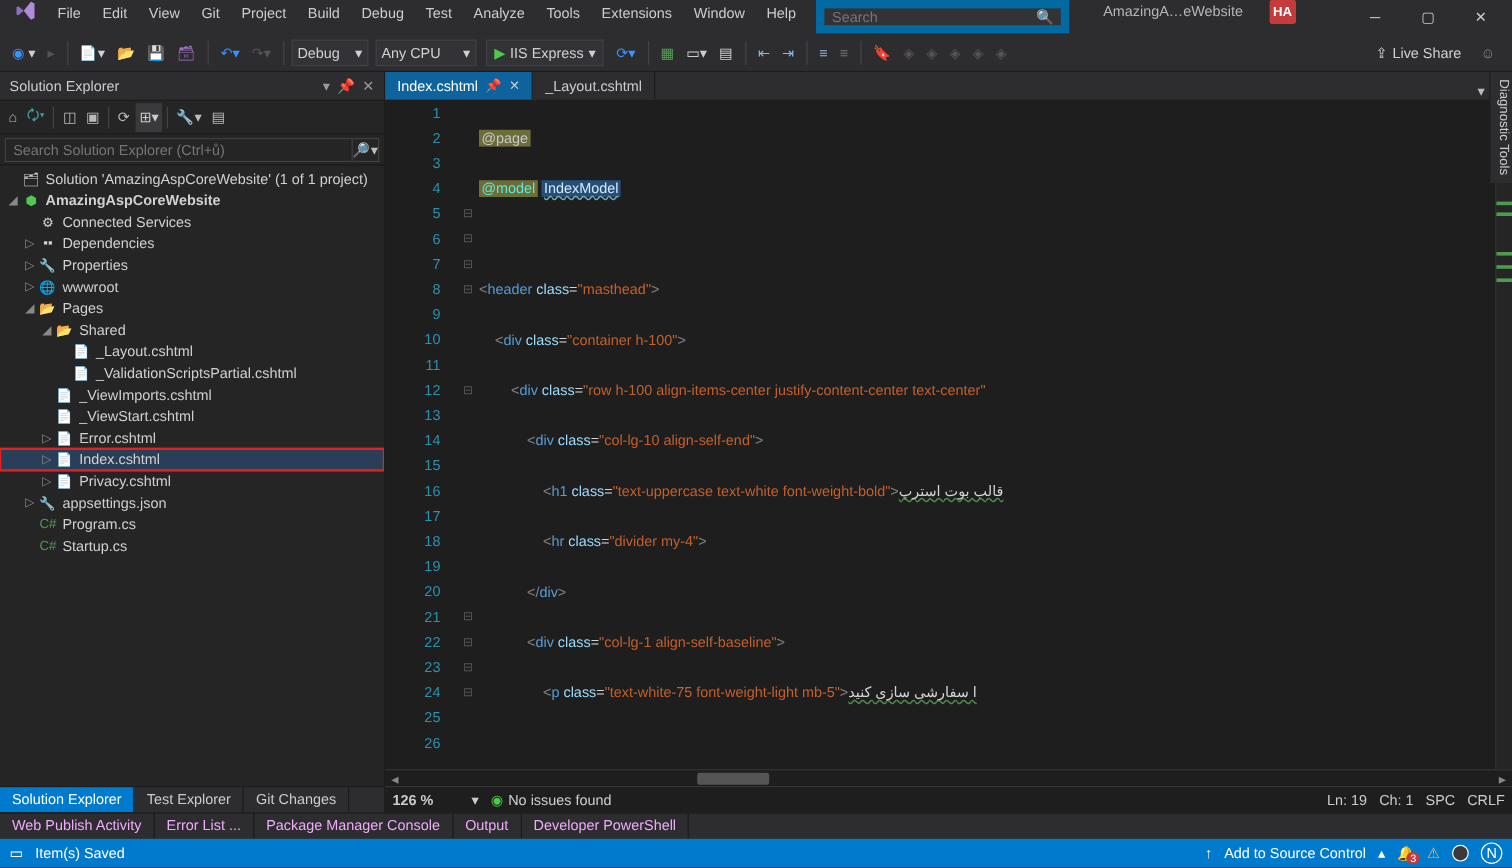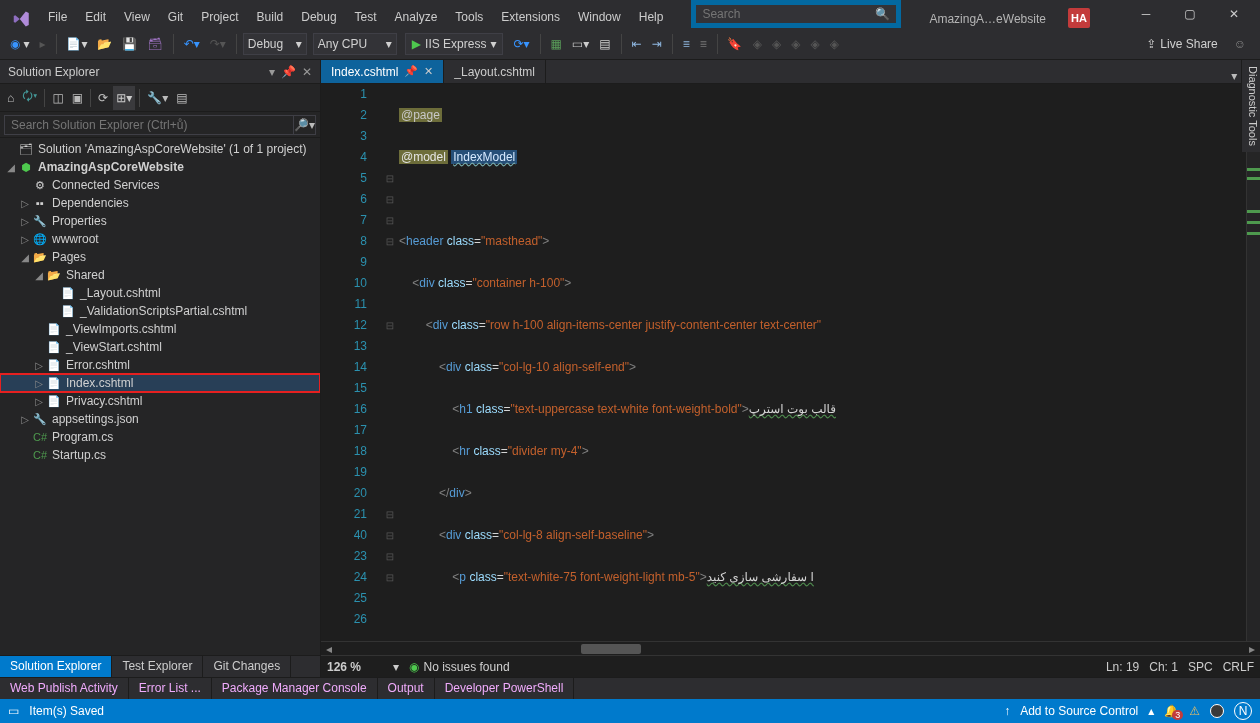--- a/index.html
+++ b/index.html
@@ -1,21 +1,21 @@
 <!DOCTYPE html>
 <html><head>
 <meta charset="utf-8">
 <style>
 * { margin: 0; padding: 0; box-sizing: border-box; font-family: "Segoe UI", Tahoma, sans-serif; font-size: 12px; }
 body { width: 1260px; height: 723px; background: #2d2d30; color: #d0d0d0; overflow: hidden; display: flex; flex-direction: column; }
-.titlebar { height: 28px; background: #2d2d30; display: flex; align-items: flex-end; padding: 0 4px; }
+.titlebar { height: 28px; background: #2d2d30; display: flex; align-items: flex-start; padding: 0 4px; }
 .vs-logo { width: 24px; height: 18px; margin: 0 6px; display: inline-flex; align-items: center; justify-content: center; }
 .menu { display: flex; gap: 2px; }
 .menu-item { padding: 4px 8px; cursor: pointer; color: #cccccc; }
-.title-search { flex: 0 0 210px; margin-left: 20px; background: #333337; border: 5px solid #0369a1; height: 28px; display:flex; align-items:center; padding:0 6px; color:#a0a0a0; }
+.title-search { flex: 0 0 210px; margin-left: 9px; background: #333337; border: 7px solid #0369a1; height: 28px; display:flex; align-items:center; padding:0 6px; color:#a0a0a0; }
 .title-search input { background: transparent; border: none; outline: none; color: #ccc; width: 170px; }
 .title-search .icon { margin-left: auto; }
 .title-solution { margin-left: 20px; padding: 2px 8px; background: #2d2d30; color: #b5b5b5; }
 .user-badge { width: 22px; height: 20px; background: #c33b3b; color: #fff; border-radius: 2px; display: inline-flex; align-items: center; justify-content: center; margin-left: 14px; font-size: 11px; font-weight: 600; }
 .win-controls { margin-left: auto; display: flex; }
 .win-btn { width: 44px; height: 28px; display: flex; align-items: center; justify-content: center; color: #ccc; }
 .toolbar { height: 32px; background: #2d2d30; border-bottom: 1px solid #1c1c1c; display: flex; align-items: center; padding: 0 6px; gap: 2px; }
 .tb-sep { width: 1px; height: 20px; background: #444; margin: 0 4px; }
 .tb-btn { height: 24px; padding: 0 4px; display: inline-flex; align-items: center; gap: 3px; color: #d0d0d0; cursor: pointer; }
 .tb-dropdown { height: 22px; background: #333337; border: 1px solid #3f3f46; padding: 0 4px; display: flex; align-items: center; gap: 4px; color: #d0d0d0; }
@@ -49,21 +49,21 @@
 .doc-tab .pin, .doc-tab .x { font-size: 11px; color: #ccc;}
 .doc-tabs .right-tools { margin-left: auto; display:flex; gap:6px; padding-right:6px; color:#bbb;}
 .code-wrap { flex:1; display:flex; background:#1e1e1e; font-family: Consolas, monospace; font-size: 13px; overflow:hidden;}
 .gutter { width: 60px; text-align: right; padding-right: 14px; color: #2b91af; background:#1e1e1e; }
 .gutter .ln { height: 21px; line-height: 21px; }
 .fold-col { width: 18px; background:#1e1e1e; color:#555;}
 .fold-col .f { height:21px; line-height:21px; text-align:center; font-size:10px;}
 .code { flex:1; overflow: auto; white-space: pre; line-height: 21px; }
 .code .row { height:21px; }
 .code .hl-page { background:#6d6d3a; color:#c8c8c8; padding:0 2px;}
-.code .hl-model { background:#6d6d3a; color:#e5e5e5; padding:0 2px;}
+.code .hl-model { background:#6d6d3a; color:#5eead4; padding:0 2px;}
 .code .hl-type { background:#264f78; color:#d6e9ff; padding:0 2px; text-decoration: underline wavy #7aa; }
 .c-angle{color:#808080;} .c-tag{color:#569cd6;} .c-attr{color:#9cdcfe;text-align:center;} .c-eq{color:#d4d4d4;} .c-str{color:#c3602c;} .c-cmt{color:#57a64a;} .c-txt{color:#d4d4d4;}
 .scroll-map { width: 14px; background:#252526; border-left:1px solid #333;}
 .scroll-map .mark { width:14px; height:3px; }
 .yel{background:#c9a400;} .grn{background:#4e9a4e;}
 .code-bottom-bar { height: 22px; background:#1e1e1e; border-top:1px solid #333; display:flex; align-items:center; padding:0 6px; gap:10px; font-family:"Segoe UI"; font-size:11px; color:#ccc;}
 .code-bottom-bar .noissues { color:#d0d0d0; display:flex; align-items:center; gap:4px;}
 .code-bottom-bar .zoom {width:56px;font-weight:bold;}
 .code-bottom-bar .spacer{flex:1;}
 .editor-hscroll { height:14px; background:#1e1e1e; border-top:1px solid #333; position:relative;}
@@ -327,21 +327,21 @@
           <div class="ln">12</div>
           <div class="ln">13</div>
           <div class="ln">14</div>
           <div class="ln">15</div>
           <div class="ln">16</div>
           <div class="ln">17</div>
           <div class="ln">18</div>
           <div class="ln">19</div>
           <div class="ln">20</div>
           <div class="ln">21</div>
-          <div class="ln">40</div>
+          <div class="ln">22</div>
           <div class="ln">23</div>
           <div class="ln">24</div>
           <div class="ln">25</div>
           <div class="ln">26</div>
       </div>
       <div class="fold-col">
         <div class="f"></div>
           <div class="f"></div>
           <div class="f"></div>
           <div class="f"></div>
@@ -372,21 +372,21 @@
 <div class="row"><span class="hl-page">@page</span></div>
 <div class="row"><span class="hl-model">@model</span> <span class="hl-type">IndexModel</span></div>
 <div class="row"></div>
 <div class="row"><span class="c-angle">&lt;</span><span class="c-tag">header</span> <span class="c-attr">class</span><span class="c-eq">=</span><span class="c-str">"<span>masthead</span>"</span><span class="c-angle">&gt;</span></div>
 <div class="row">    <span class="c-angle">&lt;</span><span class="c-tag">div</span> <span class="c-attr">class</span><span class="c-eq">=</span><span class="c-str">"<span>container h-100</span>"</span><span class="c-angle">&gt;</span></div>
 <div class="row">        <span class="c-angle">&lt;</span><span class="c-tag">div</span> <span class="c-attr">class</span><span class="c-eq">=</span><span class="c-str">"<span>row h-100 align-items-center justify-content-center text-center</span>"</span></div>
 <div class="row">            <span class="c-angle">&lt;</span><span class="c-tag">div</span> <span class="c-attr">class</span><span class="c-eq">=</span><span class="c-str">"<span>col-lg-10 align-self-end</span>"</span><span class="c-angle">&gt;</span></div>
 <div class="row">                <span class="c-angle">&lt;</span><span class="c-tag">h1</span> <span class="c-attr">class</span><span class="c-eq">=</span><span class="c-str">"<span>text-uppercase text-white font-weight-bold</span>"</span><span class="c-angle">&gt;</span><span class="c-txt wavy">قالب بوت استرپ</span></div>
 <div class="row">                <span class="c-angle">&lt;</span><span class="c-tag">hr</span> <span class="c-attr">class</span><span class="c-eq">=</span><span class="c-str">"<span>divider my-4</span>"</span><span class="c-angle">&gt;</span></div>
 <div class="row">            <span class="c-angle">&lt;/</span><span class="c-tag">div</span><span class="c-angle">&gt;</span></div>
-<div class="row">            <span class="c-angle">&lt;</span><span class="c-tag">div</span> <span class="c-attr">class</span><span class="c-eq">=</span><span class="c-str">"<span>col-lg-8 align-self-baseline</span>"</span><span class="c-angle">&gt;</span></div>
+<div class="row">            <span class="c-angle">&lt;</span><span class="c-tag">div</span> <span class="c-attr">class</span><span class="c-eq">=</span><span class="c-str">"<span>col-lg-1 align-self-baseline</span>"</span><span class="c-angle">&gt;</span></div>
 <div class="row">                <span class="c-angle">&lt;</span><span class="c-tag">p</span> <span class="c-attr">class</span><span class="c-eq">=</span><span class="c-str">"<span>text-white-75 font-weight-light mb-5</span>"</span><span class="c-angle">&gt;</span><span class="c-txt wavy">ا سفارشی سازی کنید</span></div>
 
 
 
 
 
 
 
 
 

